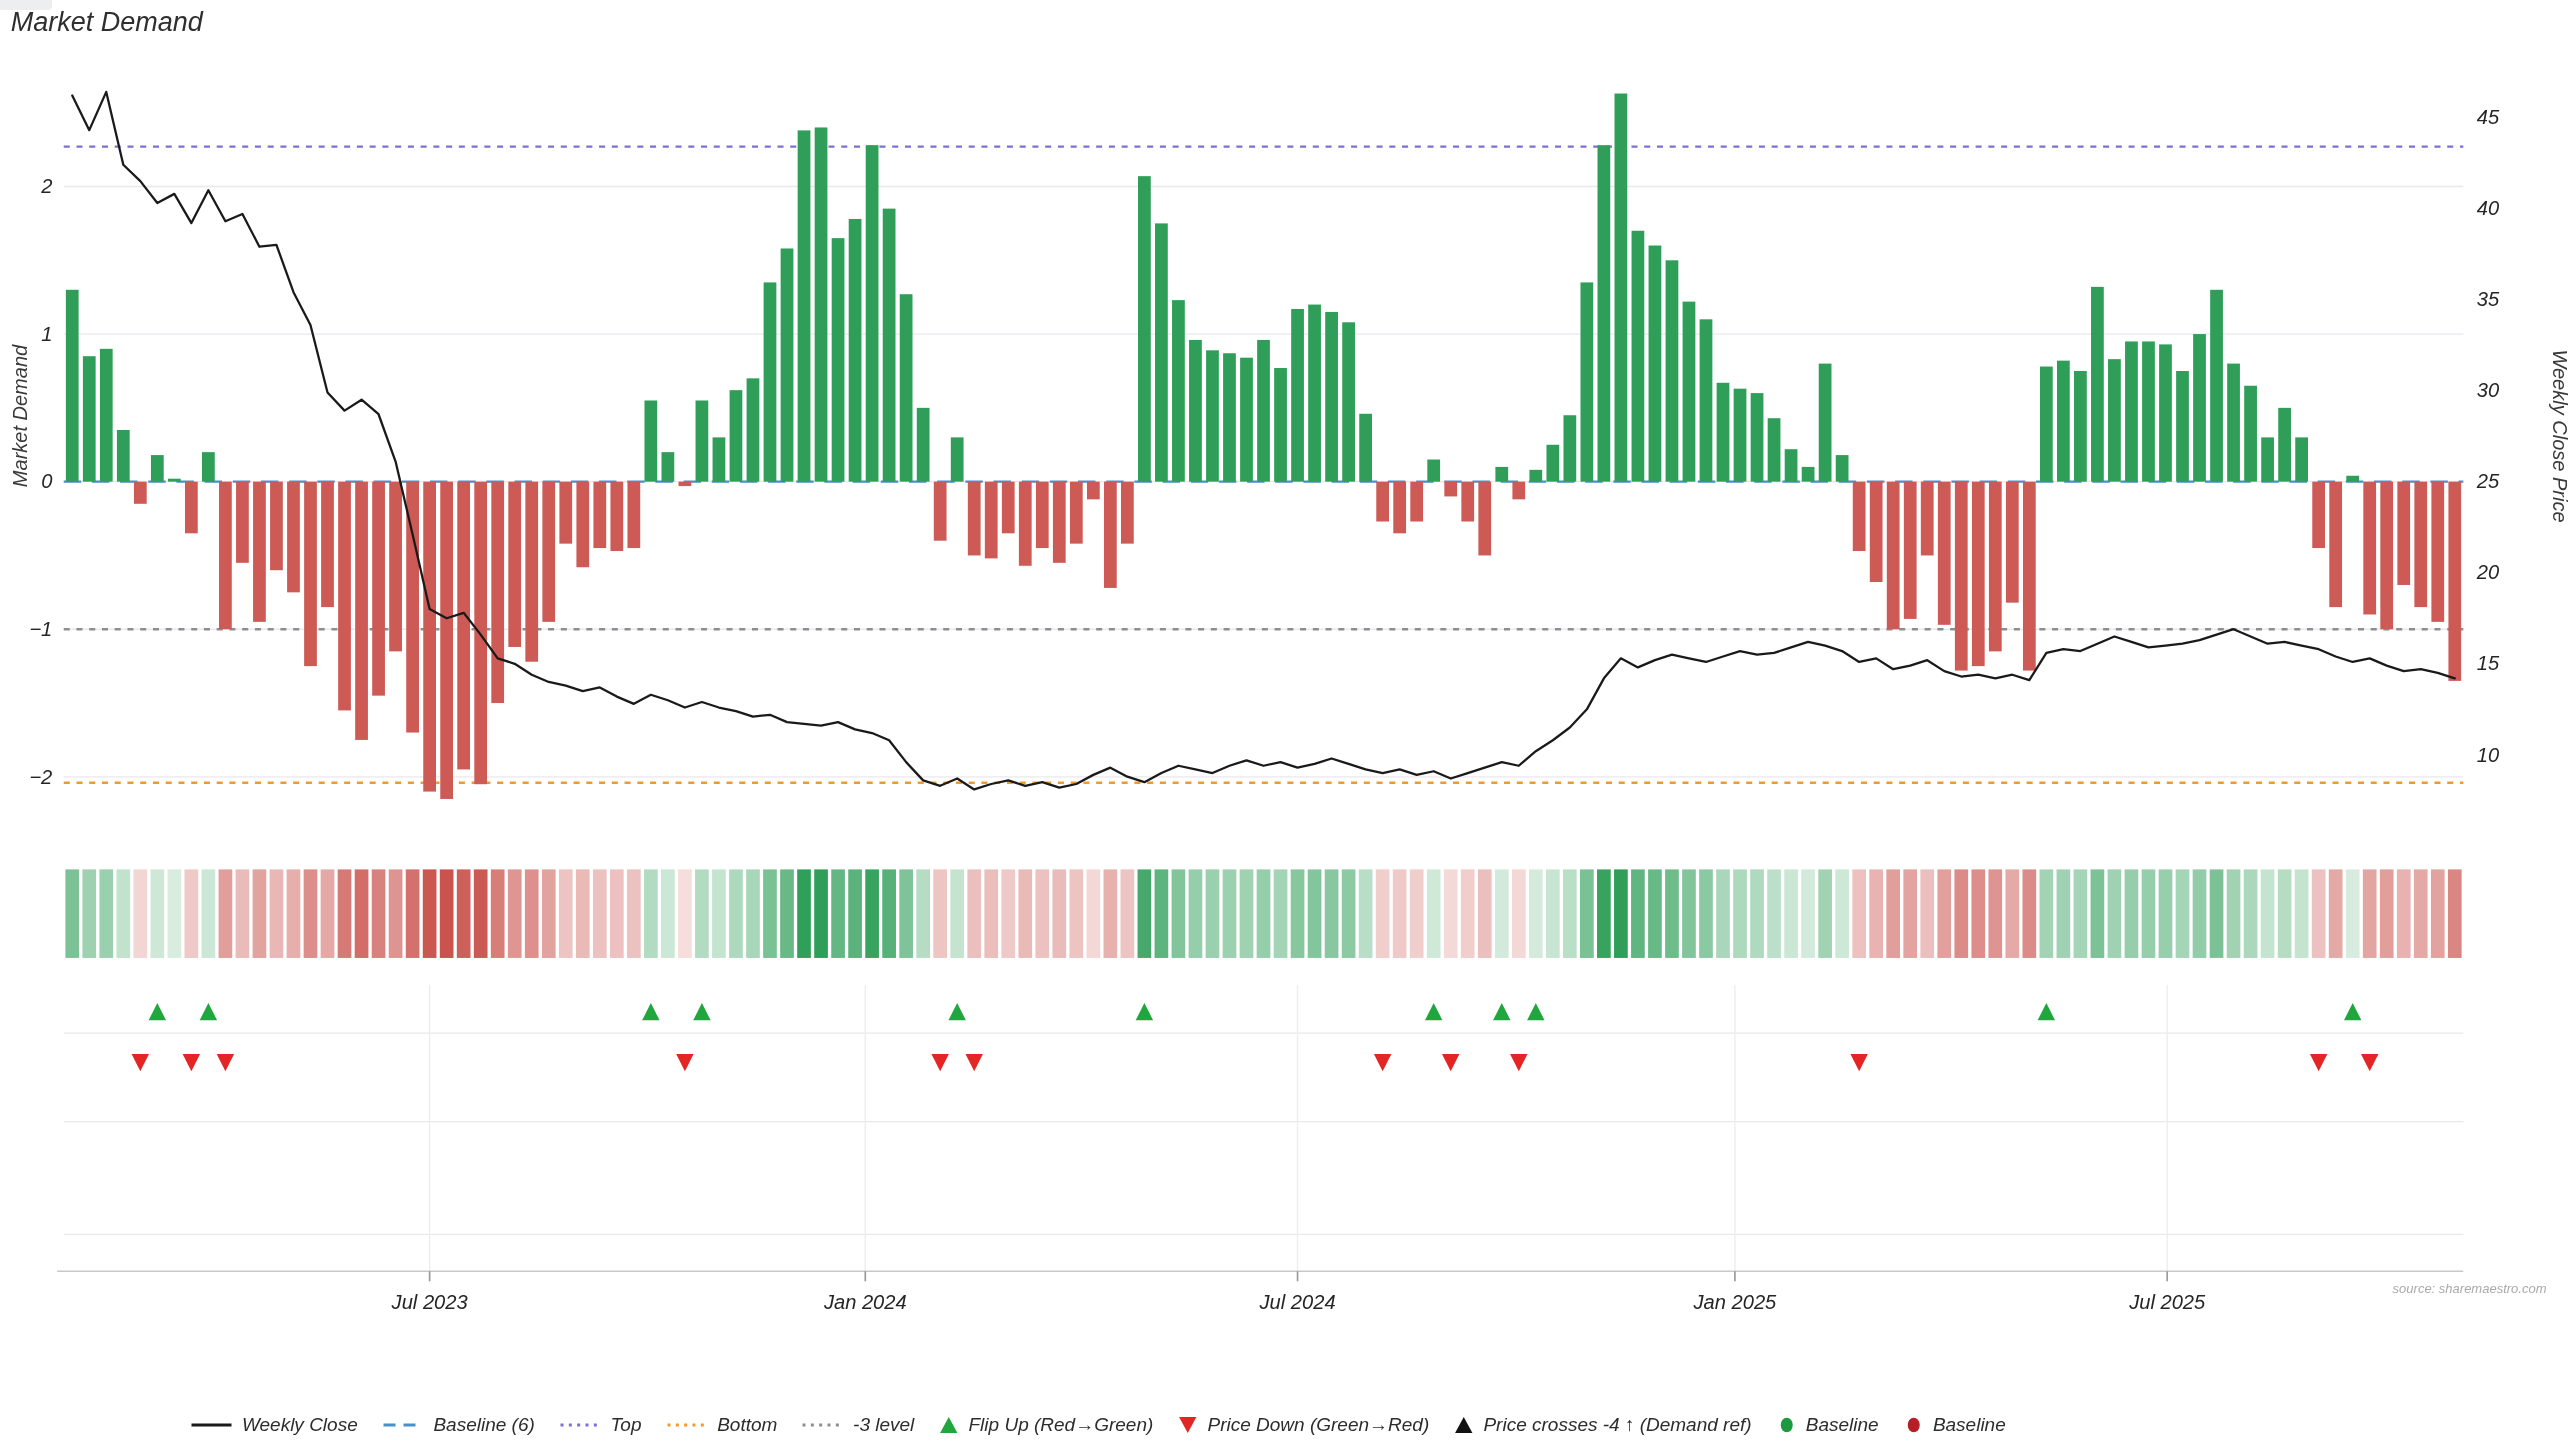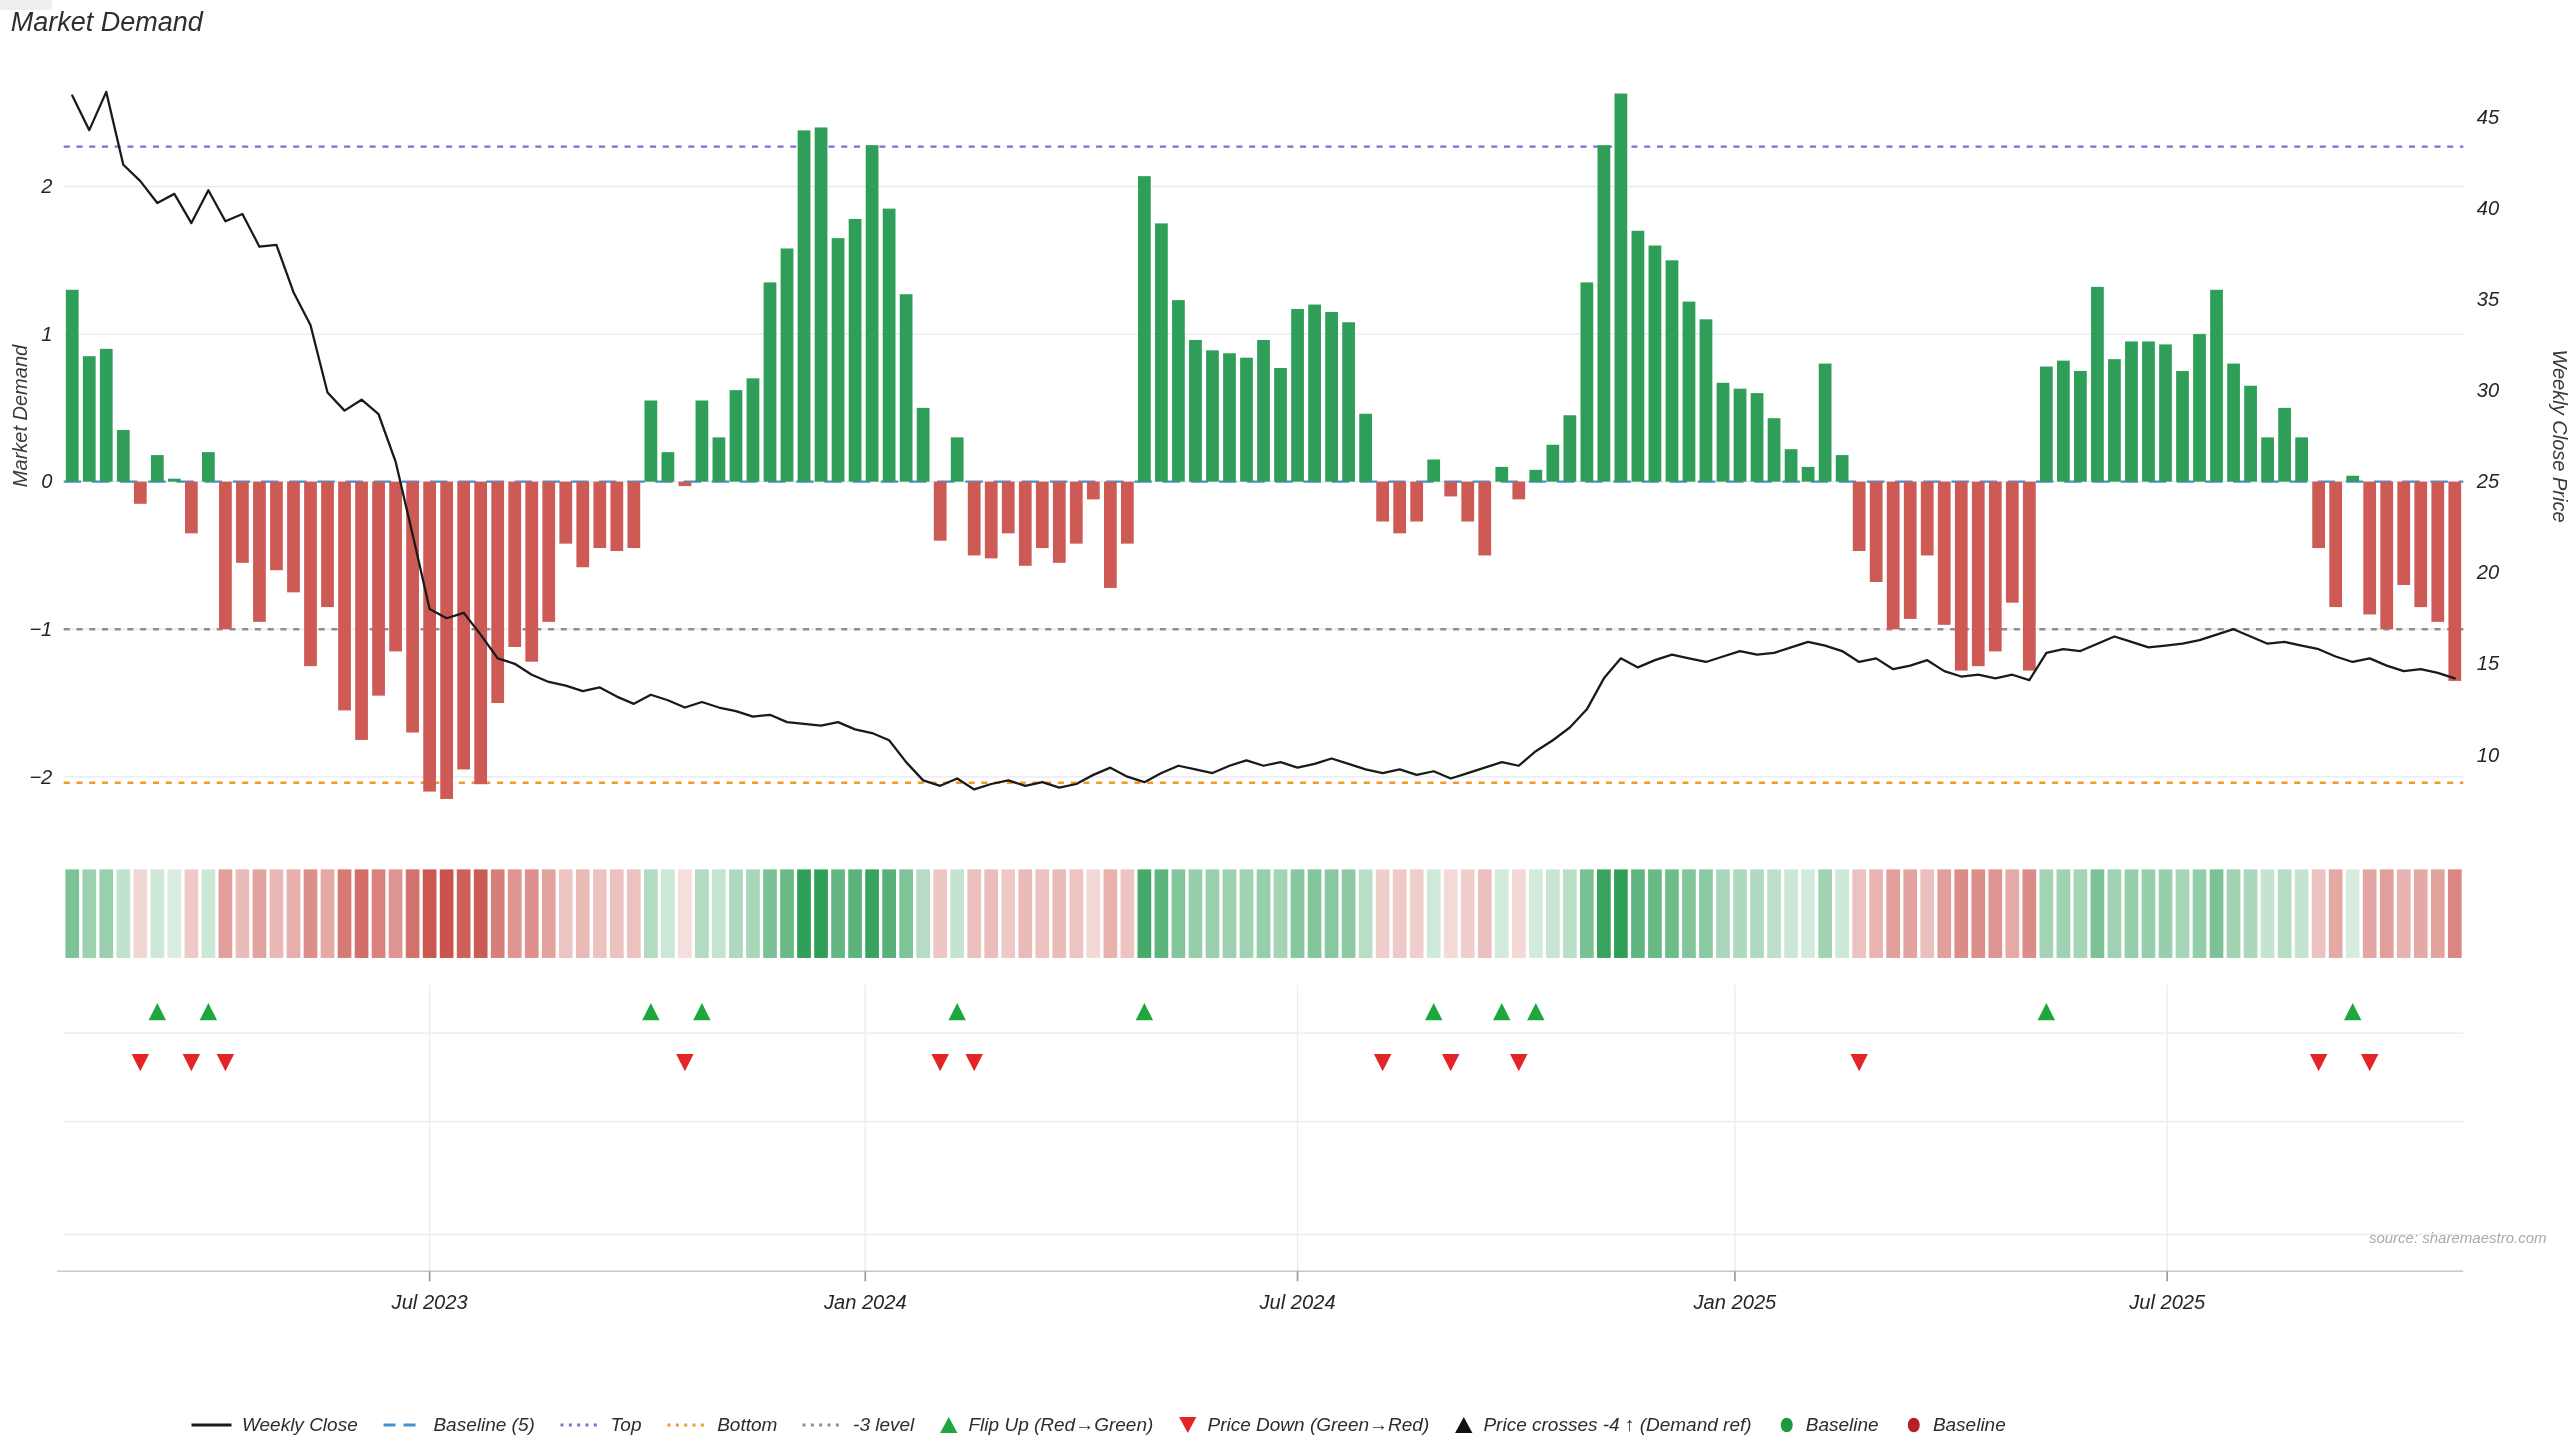--- a/index.html
+++ b/index.html
@@ -3,21 +3,21 @@
 <meta charset="utf-8">
 <style>
   html,body{margin:0;padding:0;background:#ffffff;}
   #page{position:relative;width:2576px;height:1449px;background:#ffffff;overflow:hidden;
         font-family:"Liberation Sans","DejaVu Sans",sans-serif;color:#262626;font-style:italic;}
   #title{position:absolute;left:10.7px;top:6.7px;font-size:27px;color:#2f2f2f;}
   .artifact{position:absolute;left:0;top:0;width:52px;height:10px;background:#eceeef;border-radius:0 0 4px 0;}
   .vlabel{position:absolute;font-size:20px;color:#3a3a3a;white-space:nowrap;}
   #left-axis-label{left:20px;top:416px;transform:translate(-50%,-50%) rotate(-90deg);}
   #right-axis-label{left:2559px;top:436px;transform:translate(-50%,-50%) rotate(90deg);}
-  #source{position:absolute;right:29.5px;top:1229px;font-size:15px;color:#a9a9a9;}
+  #source{position:absolute;right:29.5px;top:1281px;font-size:13px;color:#a9a9a9;}
   #chart{position:absolute;left:0;top:0;}
   #legend{position:absolute;left:0;top:1414px;width:2196px;display:flex;justify-content:center;
           align-items:center;gap:24px;font-size:19px;color:#2d2d2d;}
   .leg-item{display:flex;align-items:center;gap:8.7px;white-space:nowrap;}
   text{font-family:"Liberation Sans","DejaVu Sans",sans-serif;}
 </style>
 </head>
 <body>
 
 <div id="page">
@@ -385,21 +385,21 @@
       <span class="leg-item">
         <svg width="43" height="20" viewBox="0 0 64 30">
           <line x1="2" x2="62" y1="15" y2="15" stroke="#1a1a1a" stroke-width="4.5"></line>
         </svg>
         <span class="leg-label">Weekly Close</span>
       </span>
       <span class="leg-item">
         <svg width="43" height="20" viewBox="0 0 64 30">
           <line x1="2" x2="62" y1="15" y2="15" stroke="#4a90c8" stroke-width="4.5" stroke-dasharray="18 12"></line>
         </svg>
-        <span class="leg-label">Baseline (5)</span>
+        <span class="leg-label">Baseline (6)</span>
       </span>
       <span class="leg-item">
         <svg width="43" height="20" viewBox="0 0 64 30">
           <line x1="2" x2="62" y1="15" y2="15" stroke="#7d6fd6" stroke-width="4.5" stroke-dasharray="4.5 8"></line>
         </svg>
         <span class="leg-label">Top</span>
       </span>
       <span class="leg-item">
         <svg width="43" height="20" viewBox="0 0 64 30">
           <line x1="2" x2="62" y1="15" y2="15" stroke="#f09a2e" stroke-width="4.5" stroke-dasharray="4.5 8"></line>

